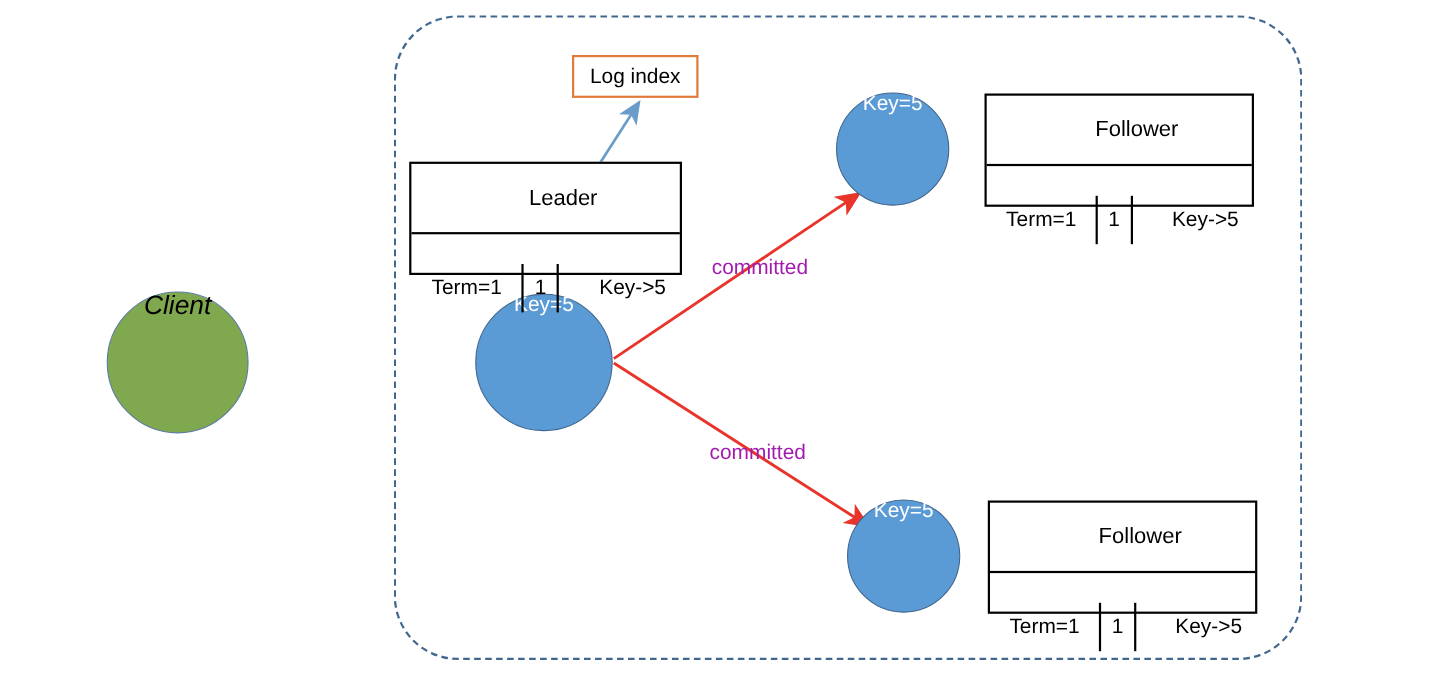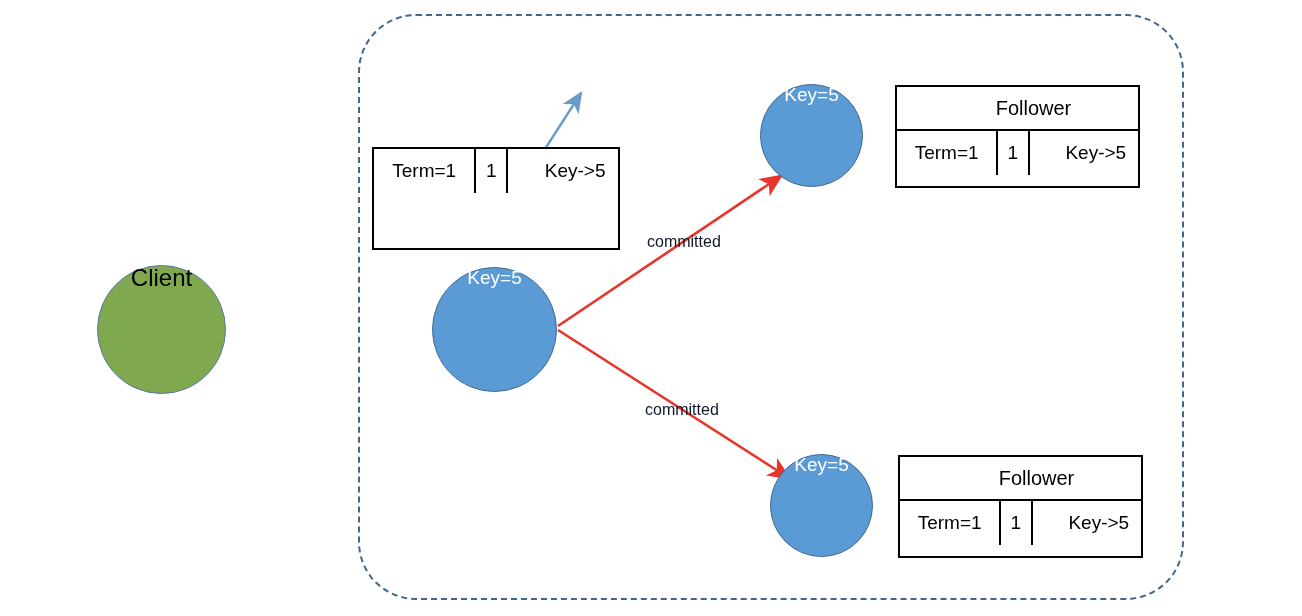--- a/index.html
+++ b/index.html
@@ -42,20 +42,21 @@
     line-height: 1;
     white-space: nowrap;
   }
   .client-circle {
     left: 97px;
     top: 265px;
     width: 129px;
     height: 129px;
     background: #7FA84F;
     border: 1px solid #5B7A9E;
+    font-style: italic;
   }
   .client-circle .node-label {
     color: #000000;
     font-size: 24px;
   }
   .leader-circle {
     left: 432px;
     top: 267px;
     width: 125px;
     height: 125px;
@@ -85,33 +86,34 @@
     font-size: 19px;
   }
   
   .log-table {
     position: absolute;
     border: 2px solid #000000;
     box-sizing: border-box;
     background: #ffffff;
   }
   .log-table .table-title {
+    height: 64px;
+    display: flex;
+    align-items: center;
+    justify-content: center;
+    font-size: 20px;
+    color: #000000;
+    border-bottom: 2px solid #000000;
+    box-sizing: border-box;
+    padding-left: 32px;
+  }
+  .log-table .entry-row {
+    display: flex;
     height: 44px;
-    display: flex;
-    align-items: center;
-    justify-content: center;
-    font-size: 20px;
-    color: #000000;
-    border-bottom: 2px solid #000000;
-    box-sizing: border-box;
-    padding-left: 32px;
-  }
-  .log-table .entry-row {
-    display: flex;
-    height: 44px;
+    margin-top: 27px;
   }
   .log-table .entry-cell {
     display: flex;
     align-items: center;
     justify-content: center;
     font-size: 19px;
     color: #000000;
     border-right: 2px solid #000000;
     box-sizing: border-box;
     white-space: nowrap;
@@ -165,22 +167,22 @@
     position: absolute;
     left: 0;
     top: 0;
     width: 1302px;
     height: 616px;
     pointer-events: none;
   }
   
   .edge-label {
     position: absolute;
-    font-size: 16px;
-    color: #0f172a;
+    font-size: 19px;
+    color: #a21caf;
     white-space: nowrap;
     background: transparent;
   }
   .edge-label-top    { left: 647px; top: 233px; }
   .edge-label-bottom { left: 645px; top: 401px; }
 </style>
 </head>
 <body>
 
 <div id="canvas">
@@ -197,30 +199,34 @@
       </marker>
     </defs>
 
     <line x1="558" y1="326" x2="781" y2="176" stroke="#E8342A" stroke-width="2.6" marker-end="url(#red-arrowhead)"></line>
 
     <line x1="558" y1="330" x2="789" y2="478" stroke="#E8342A" stroke-width="2.6" marker-end="url(#blue-arrowhead-none)" style="marker-end:url(#red-arrowhead)"></line>
 
     <line x1="491" y1="233" x2="581" y2="93" stroke="#6A9CC9" stroke-width="2.4" marker-end="url(#blue-arrowhead)"></line>
   </svg>
 
+  <div class="log-index-box">
+    <span class="callout-label">Log index</span>
+  </div>
 
   <div class="node-circle client-circle">
     <span class="node-label">Client</span>
   </div>
 
   <div class="node-circle leader-circle">
     <span class="node-label">Key=5</span>
   </div>
 
   <div class="log-table leader-table">
+    <div class="table-title">Leader</div>
     <div class="entry-row">
       <div class="entry-cell cell-term">Term=1</div>
       <div class="entry-cell cell-index">1</div>
       <div class="entry-cell cell-cmd">Key-&gt;5</div>
     </div>
   </div>
 
   <div class="node-circle follower-top-circle">
     <span class="node-label">Key=5</span>
   </div>

